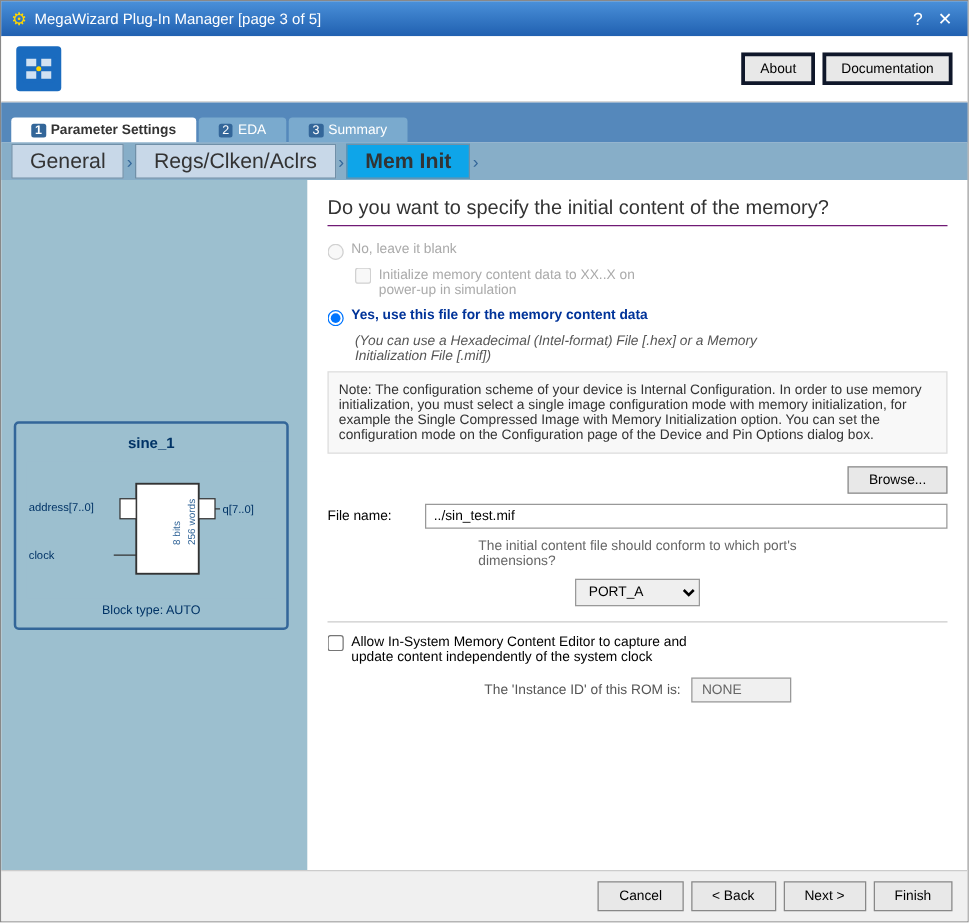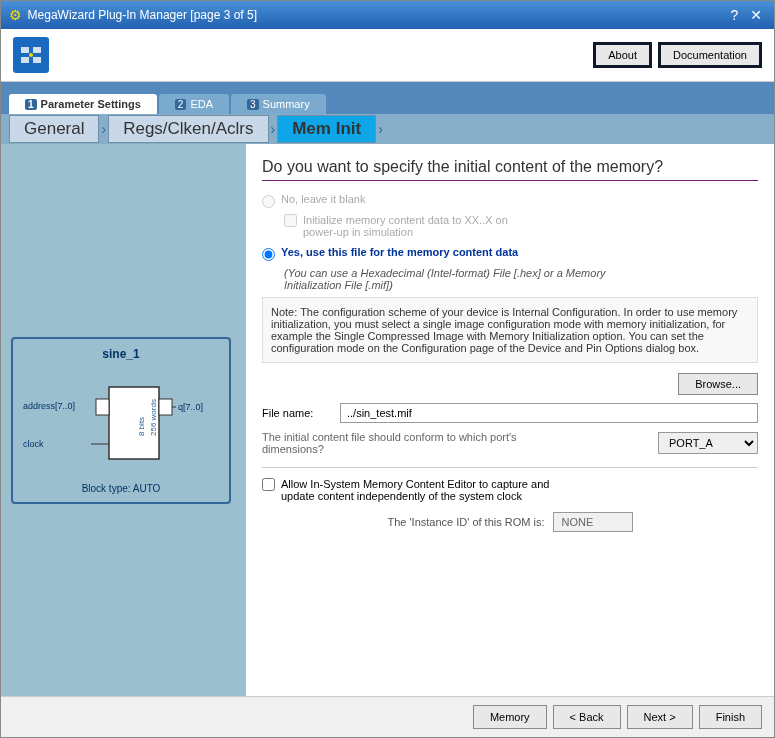--- a/index.html
+++ b/index.html
@@ -315,20 +315,21 @@
       padding: 3px 6px;
       border: 1px solid #999;
       font-size: 11px;
     }
 
     .port-row {
       display: flex;
       align-items: center;
       gap: 8px;
       margin-bottom: 12px;
+      flex-direction: column;
     }
 
     .port-label {
       font-size: 11px;
       flex: 1;
       color: #666;
     }
 
     .port-select {
       padding: 3px 6px;
@@ -546,19 +547,19 @@
 
       <div class="instance-row">
         <span class="instance-label">The 'Instance ID' of this ROM is:</span>
         <input type="text" class="instance-value" value="NONE" style="background: rgb(240, 240, 240); color: rgb(102, 102, 102); border: 1px solid rgb(153, 153, 153); padding: 3px 8px; font-size: 11px; width: 80px;">
       </div>
 
     </div>
   </div>
 
   <div class="footer">
-    <button class="btn-footer">Memory</button>
+    <button class="btn-footer">Cancel</button>
     <button class="btn-footer">&lt; Back</button>
     <button class="btn-footer">Next &gt;</button>
     <button class="btn-footer">Finish</button>
   </div>
 
 </div>
 
 </body></html>

